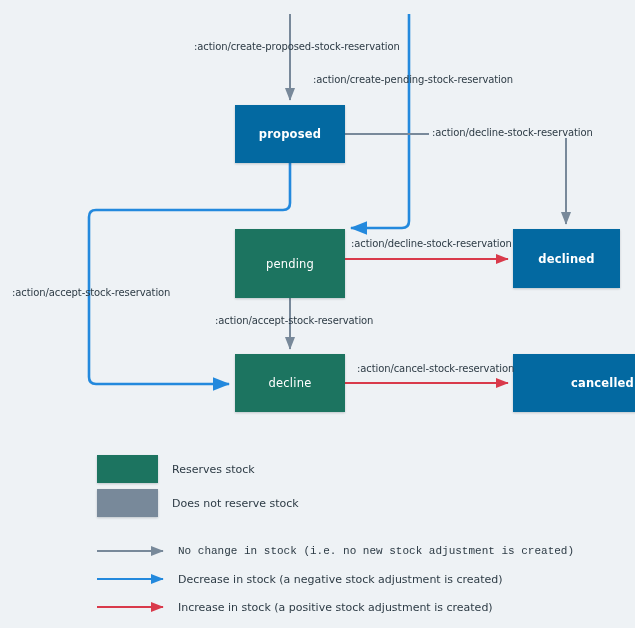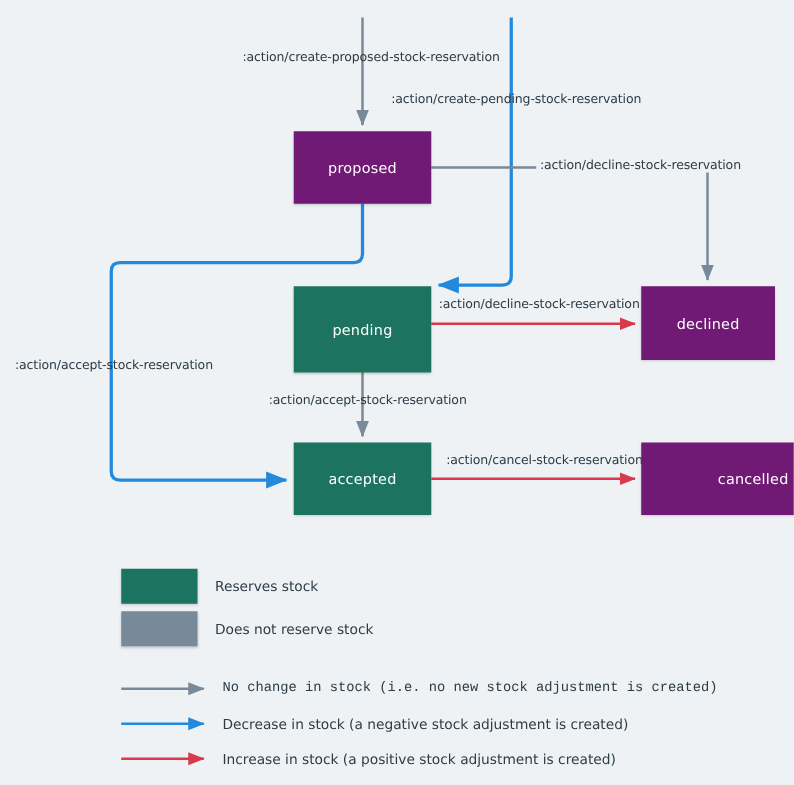--- a/index.html
+++ b/index.html
@@ -30,21 +30,21 @@
     display: flex;
     align-items: center;
     justify-content: center;
     color: #ffffff;
     font-size: 11.5px;
     letter-spacing: 0.2px;
     box-shadow: 0 1px 2px rgba(30,45,60,0.22);
     z-index: 3;
   }
   .node.green { background: #1c7460; }
-  .node.gray  { background: #701a75; }
+  .node.gray  { background: #0369a1; font-weight: bold; }
 
   .edge-label {
     position: absolute;
     font-size: 10px;
     color: #2d3b45;
     white-space: nowrap;
     z-index: 4;
     letter-spacing: -0.1px;
   }
 
@@ -103,21 +103,21 @@
 
   <div class="node gray" style="left:235px; top:105px; width:110px; height:58px;">
     <span>proposed</span>
   </div>
 
   <div class="node green" style="left:235px; top:229px; width:110px; height:69px;">
     <span>pending</span>
   </div>
 
   <div class="node green" style="left:235px; top:354px; width:110px; height:58px;">
-    <span>accepted</span>
+    <span>decline</span>
   </div>
 
   <div class="node gray" style="left:513px; top:229px; width:107px; height:59px;">
     <span>declined</span>
   </div>
 
   <div class="node gray" style="left:513px; top:354px; width:107px; height:58px;padding-left:36px;">
     <span>cancelled</span>
   </div>
 

